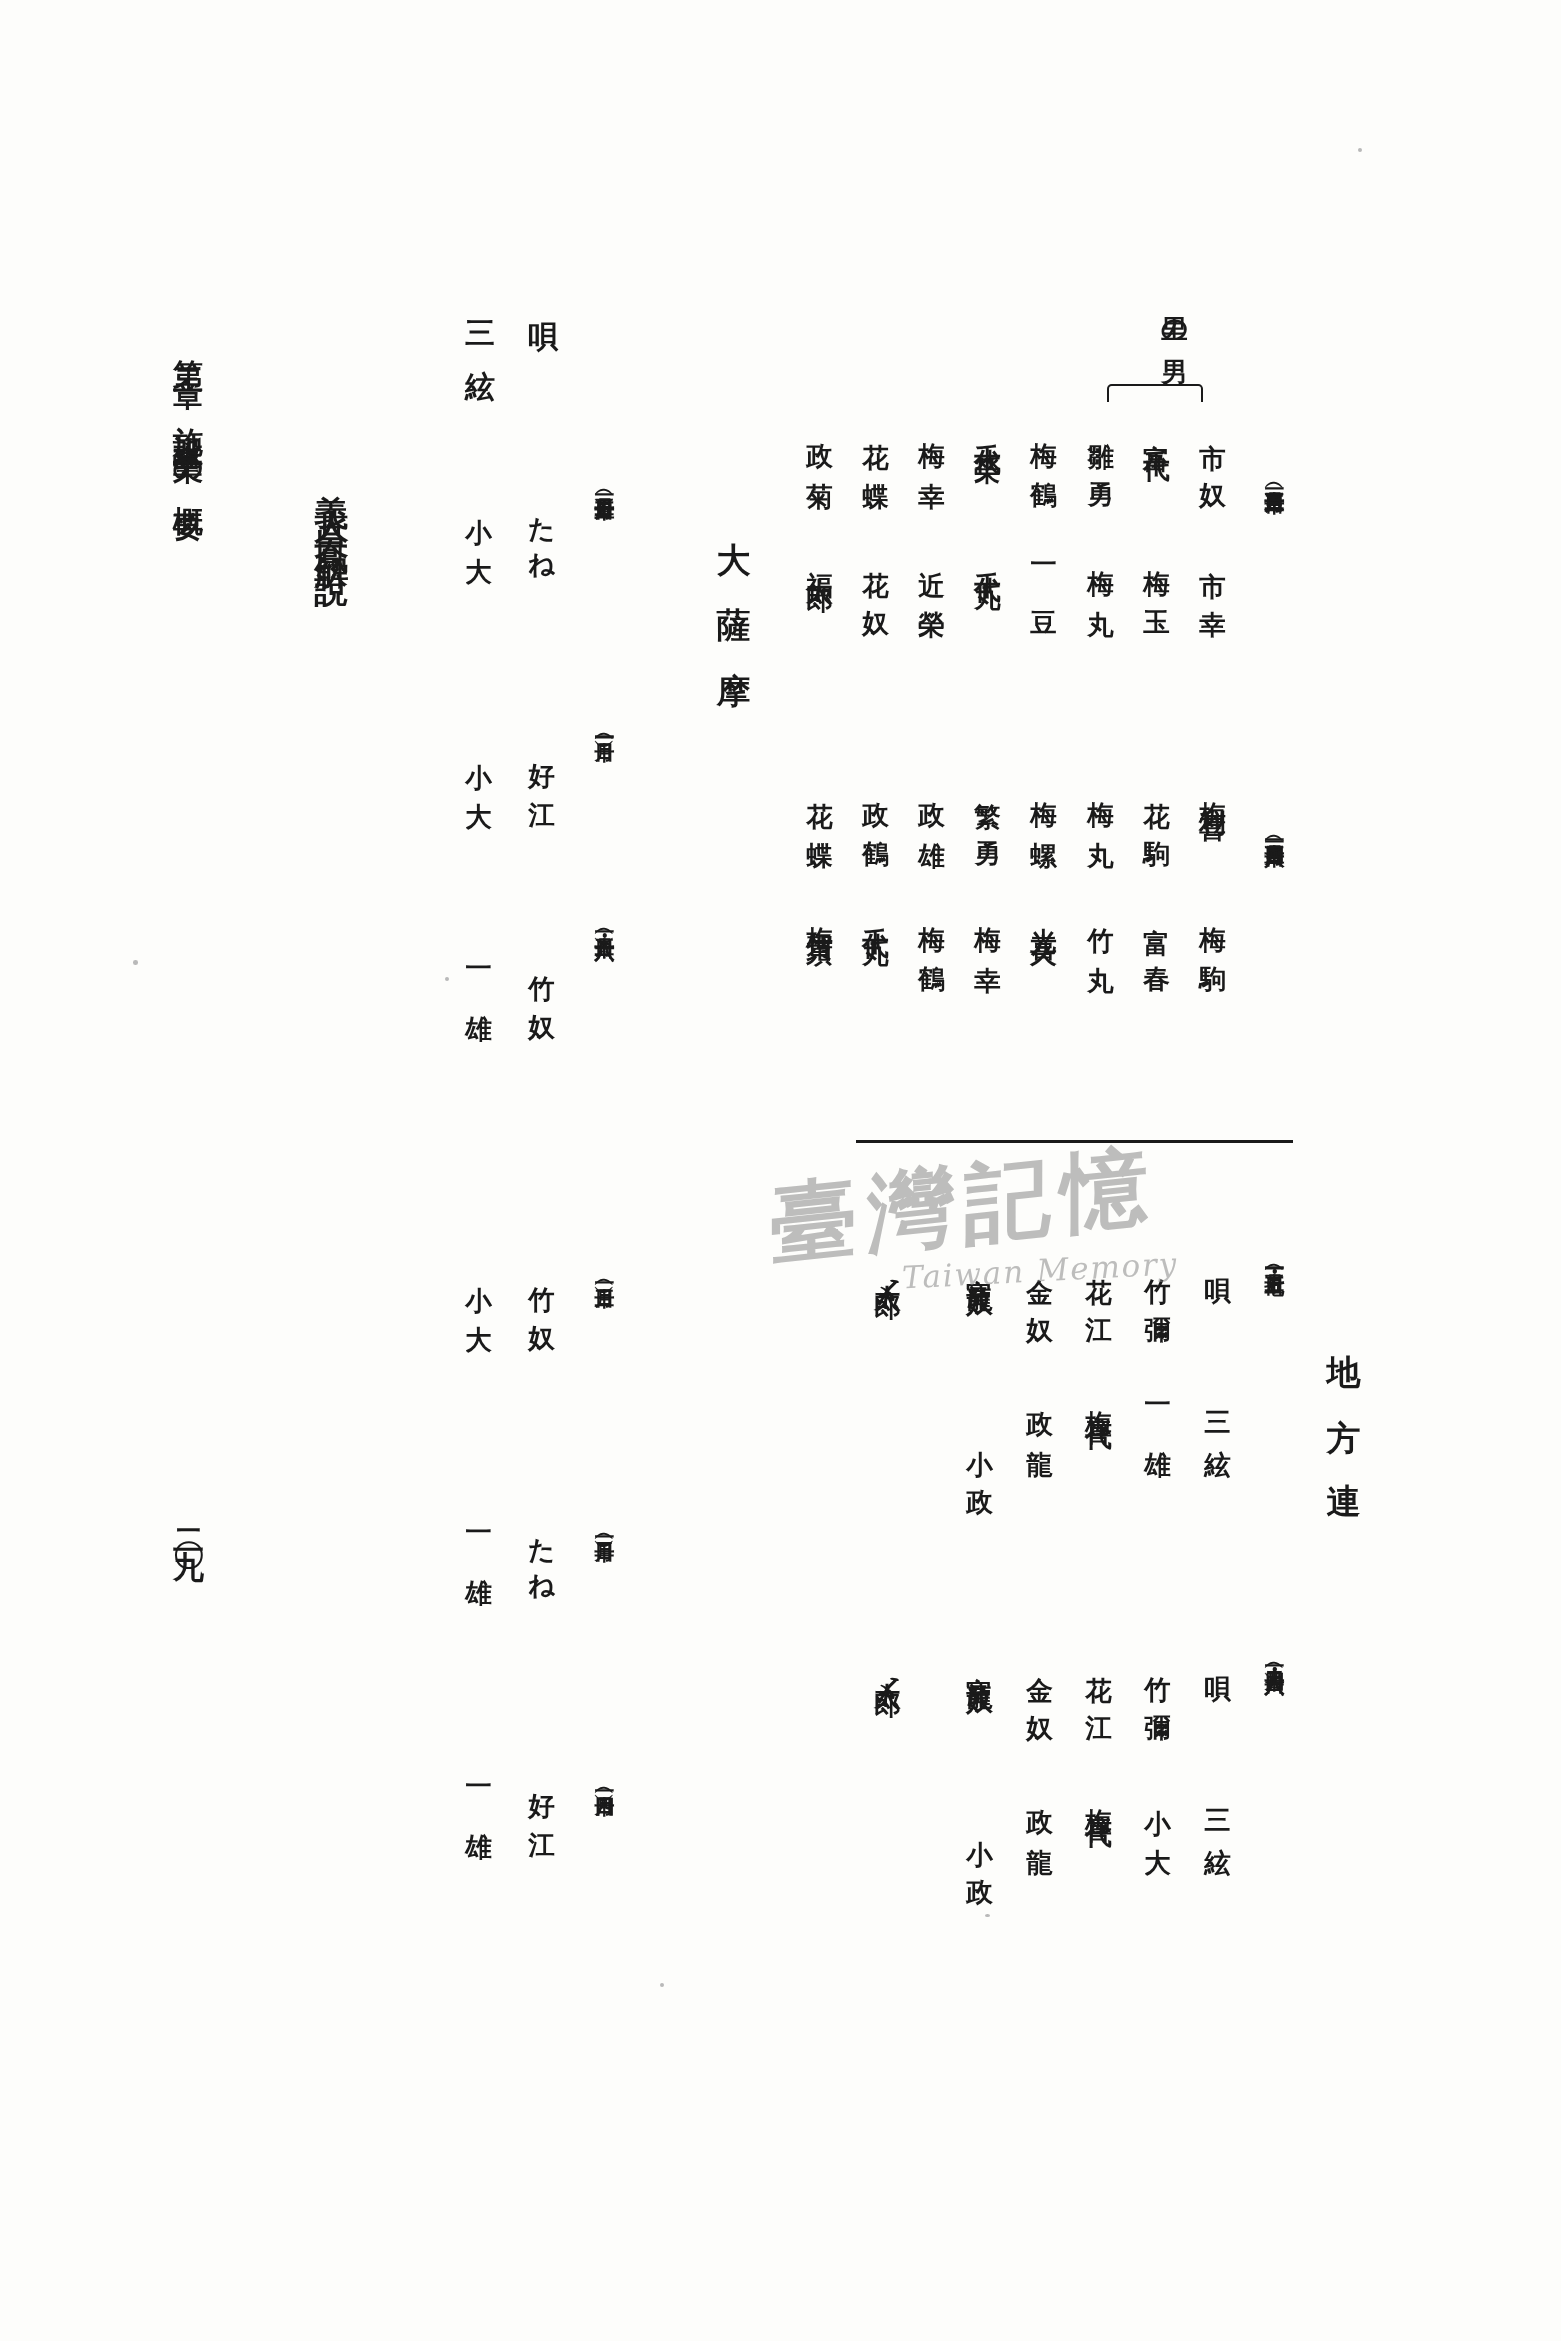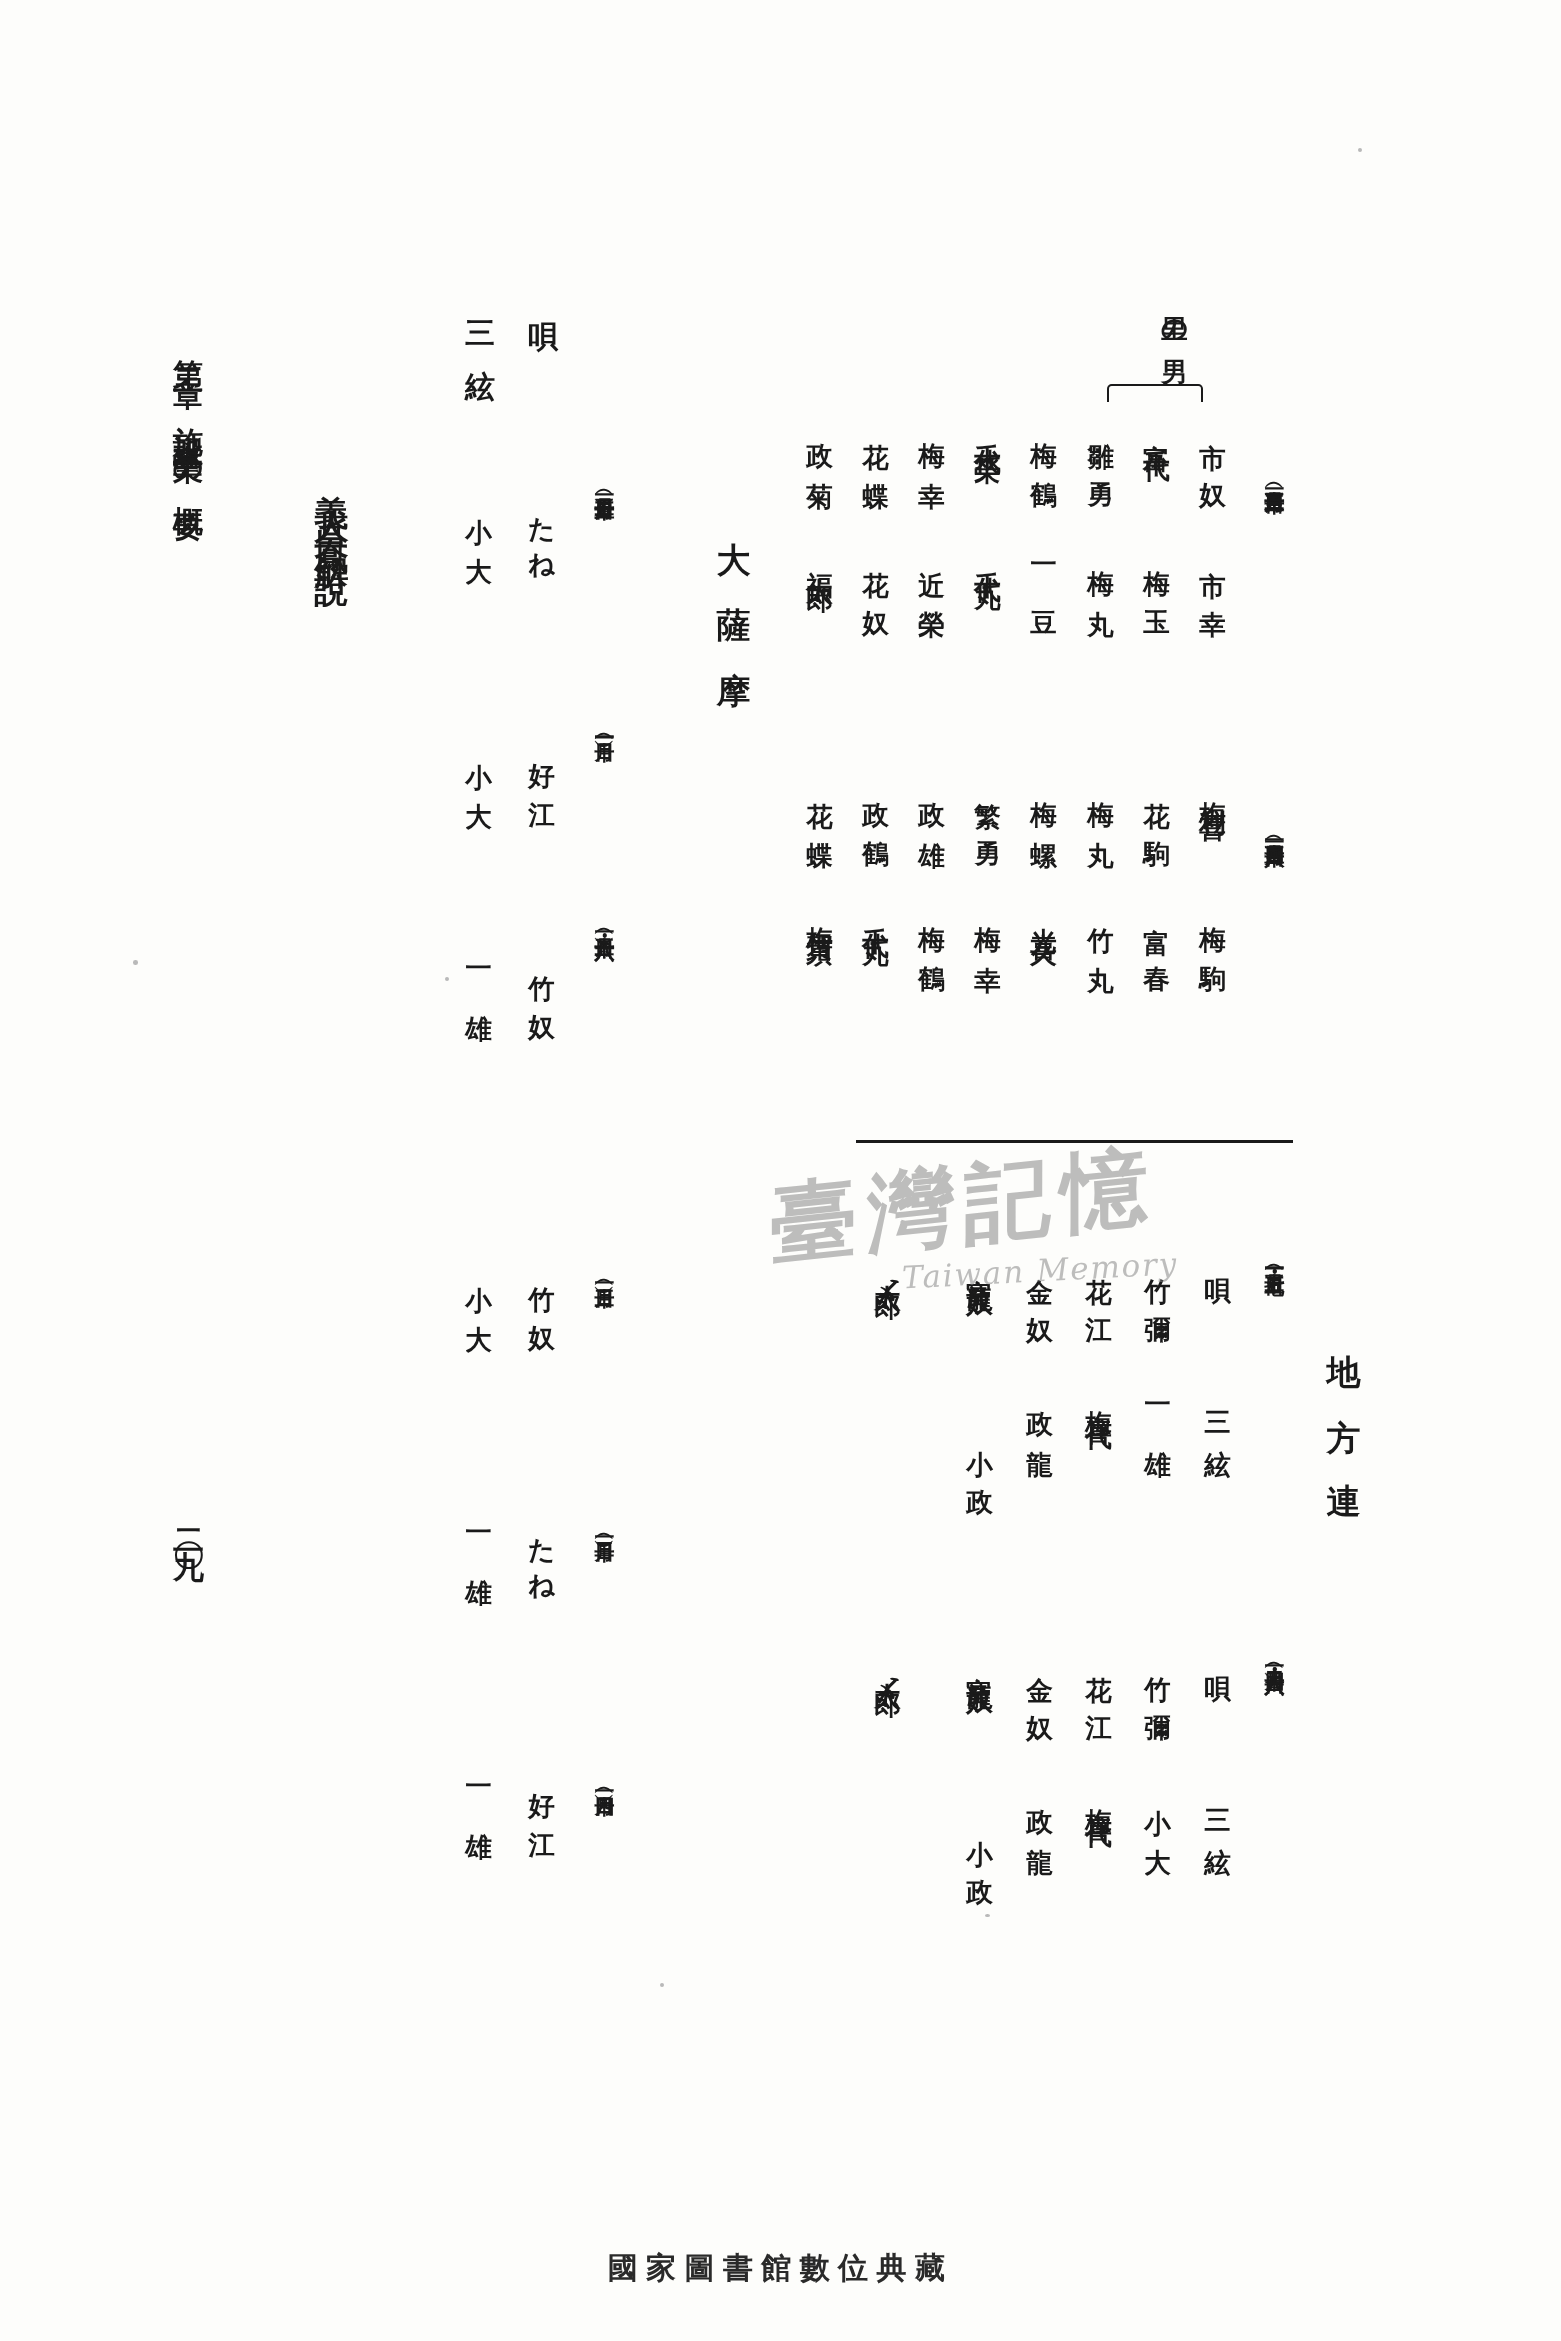--- a/index.html
+++ b/index.html
@@ -277,21 +277,20 @@
 
   <div class="col v datehdr paren-col" style="left:593px; top:1780px; height:148px;">（十一月四日）</div>
   <div class="col v norm" style="left:528px; top:1772px;">好　江</div>
   <div class="col v norm" style="left:465px; top:1772px;">一　雄</div>
 
   <div id="watermark">
     <span class="wm-cjk">臺灣記憶</span>
     <span class="wm-lat">Taiwan Memory</span>
   </div>
 
-  <div id="footer-stamp">國家圖書館數位典藏</div>
 
   <div class="speck" style="left:1358px; top:148px; width:3.9px; height:3.9px;"></div>
   <div class="speck" style="left:133px; top:960px; width:4.7px; height:4.7px;"></div>
   <div class="speck" style="left:445px; top:977px; width:3.9px; height:3.9px;"></div>
   <div class="speck" style="left:660px; top:1983px; width:3.9px; height:3.9px;"></div>
   <div class="speck" style="left:985px; top:1914px; width:4.7px; height:3.1px;"></div>
 
 </div>
 
 

